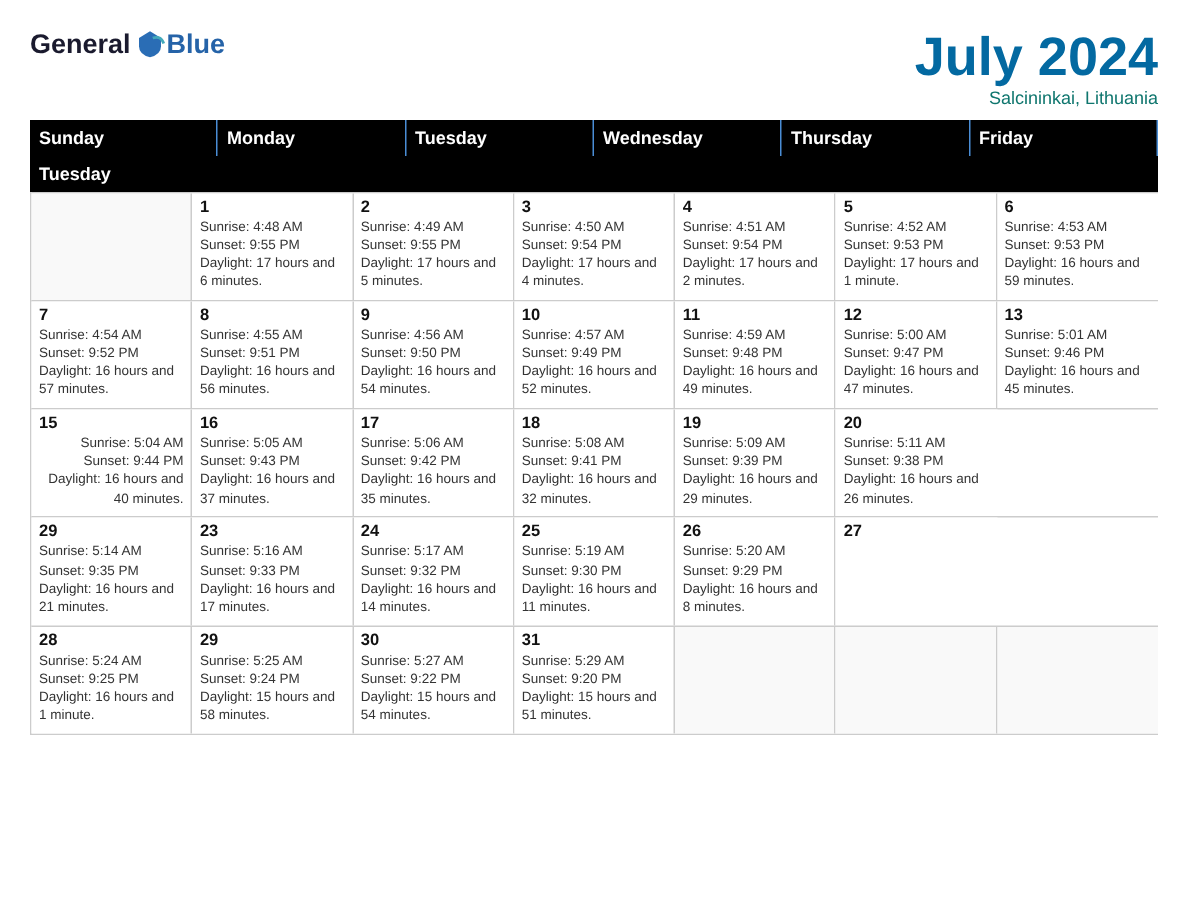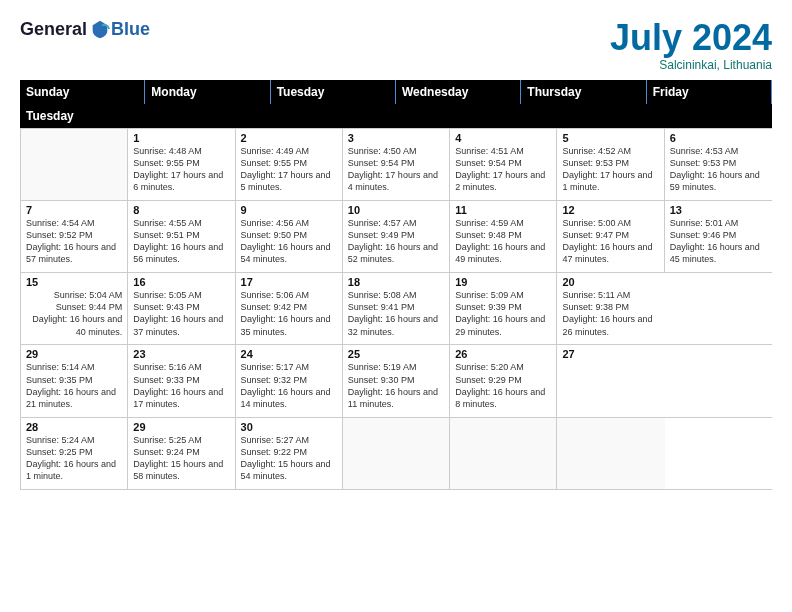--- a/index.html
+++ b/index.html
@@ -316,19 +316,25 @@
             <div class="cell-info" style="white-space: pre-line;">Sunrise: 5:25 AM
 Sunset: 9:24 PM
 Daylight: 15 hours and 58 minutes.</div>
           </div>
           <div class="cal-cell">
             <div class="cell-date">30</div>
             <div class="cell-info" style="white-space: pre-line;">Sunrise: 5:27 AM
 Sunset: 9:22 PM
 Daylight: 15 hours and 54 minutes.</div>
           </div>
+          <div class="cal-cell">
+            <div class="cell-date">31</div>
+            <div class="cell-info" style="white-space: pre-line;">Sunrise: 5:29 AM
+Sunset: 9:20 PM
+Daylight: 15 hours and 51 minutes.</div>
+          </div>
           <div class="cal-cell empty"></div>
           <div class="cal-cell empty"></div>
           <div class="cal-cell empty"></div>
         </div>
       </div>
   </div>
 </div>
 
 </body></html>

